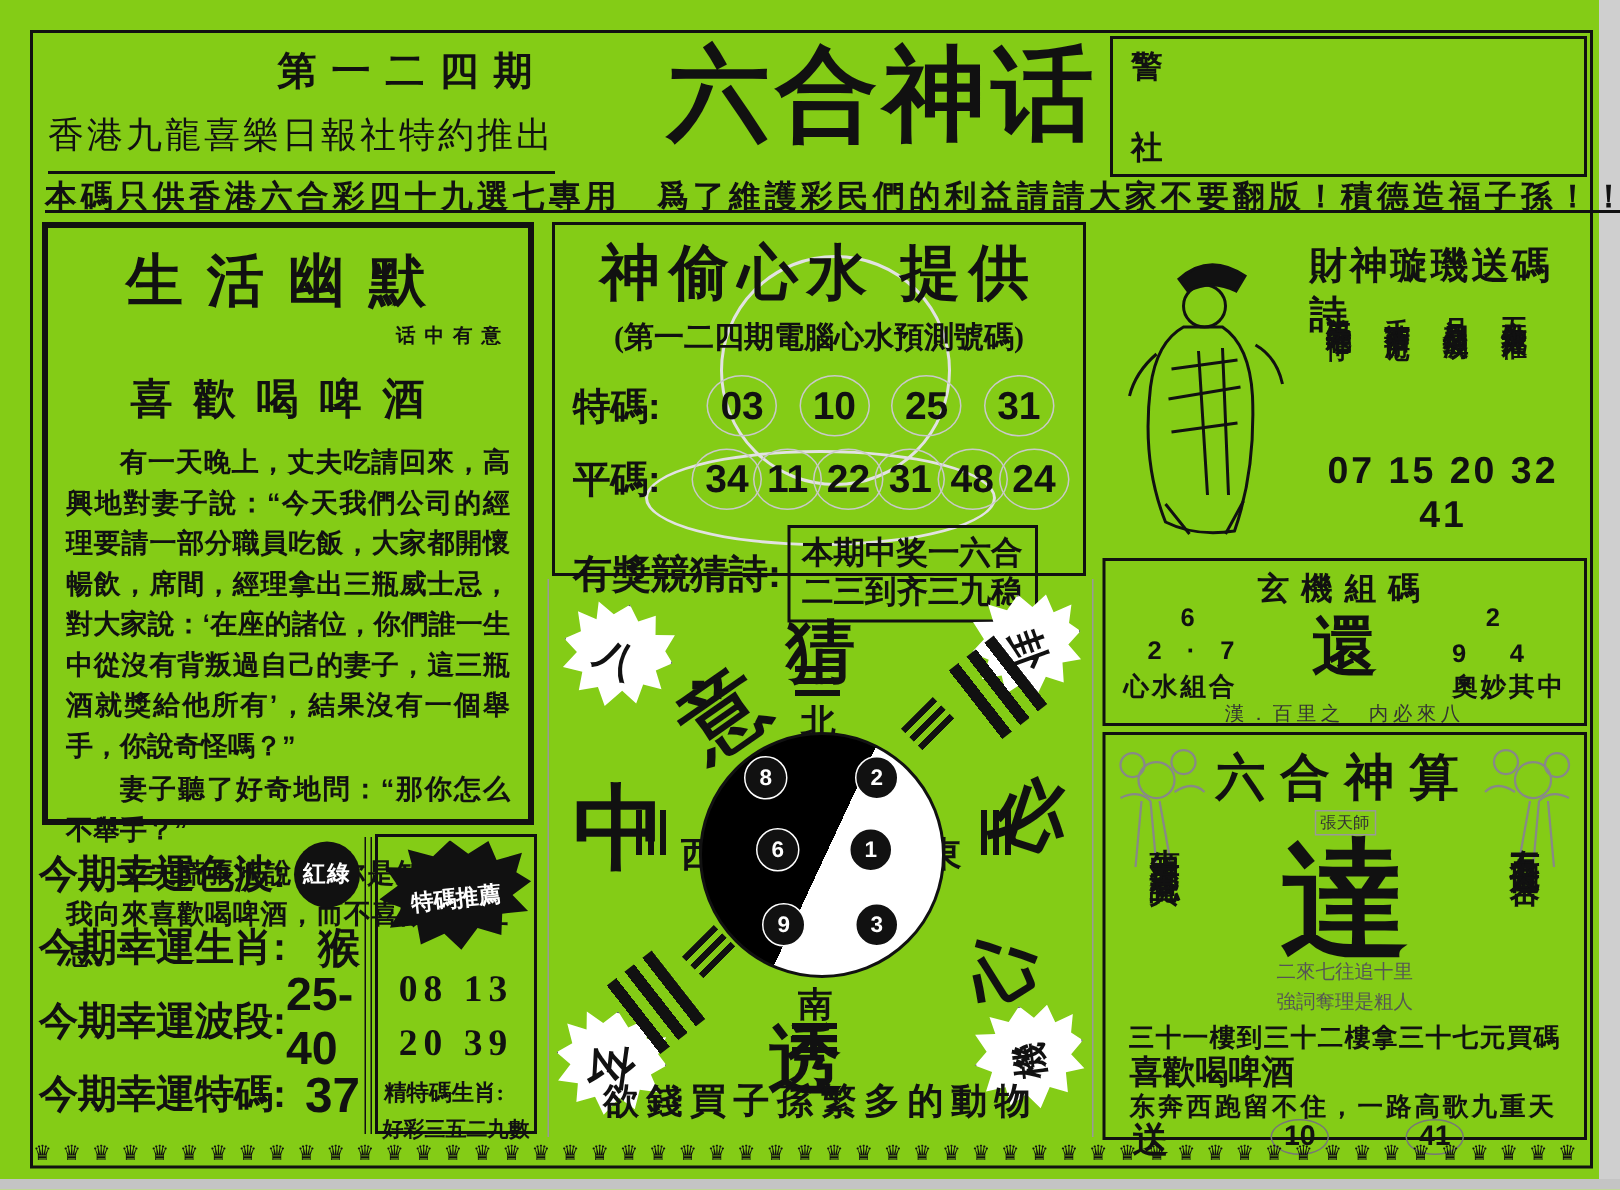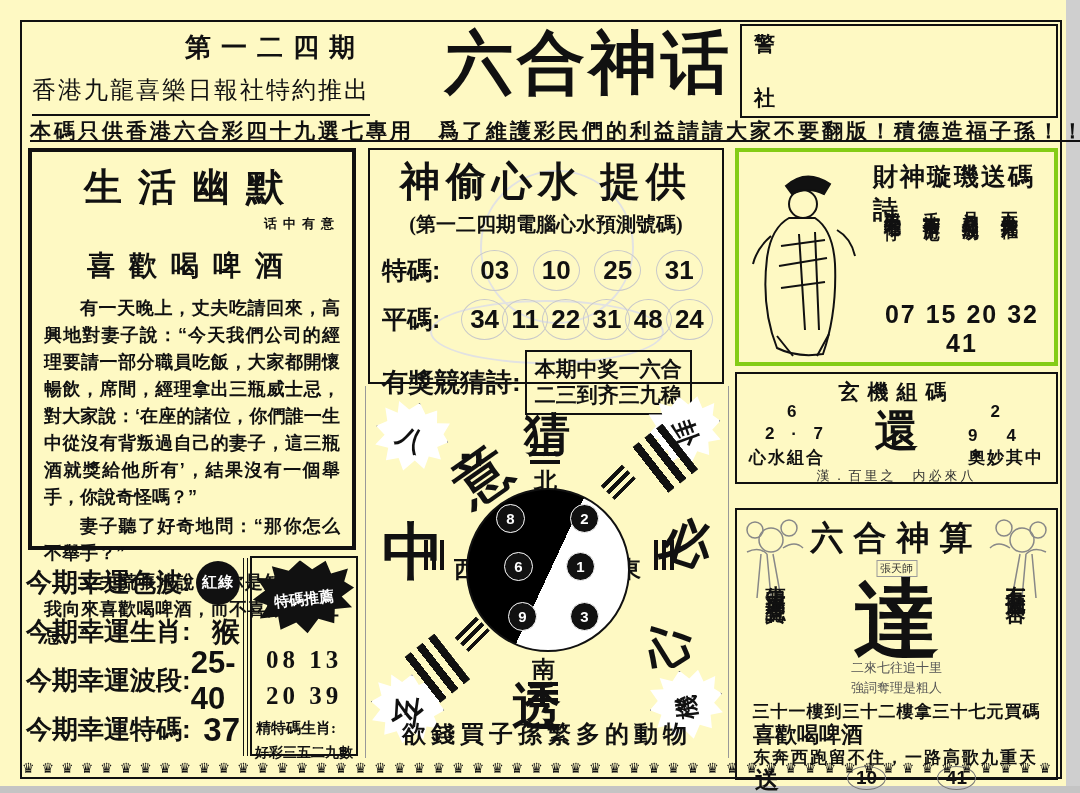--- a/index.html
+++ b/index.html
@@ -1,16 +1,16 @@
 <!DOCTYPE html>
 <html><head>
 <meta charset="utf-8">
 <style>
   html,body{margin:0;padding:0;background:#e9e9e9;}
-  .page{position:relative;width:1080px;height:793px;background:#fef9c3;overflow:hidden;
+  .page{position:relative;width:1080px;height:793px;background:#84cc16;overflow:hidden;
         font-family:"Liberation Sans","DejaVu Sans",sans-serif;color:#111;}
   .scan-edge-r{position:absolute;right:0;top:0;width:14px;height:100%;background:#cfcfcf;}
   .scan-edge-b{position:absolute;left:0;bottom:0;width:100%;height:7px;background:#c4c4c4;}
   .frame{position:absolute;left:20px;top:20px;width:1038px;height:755px;border:2px solid #111;}
   .serif{font-family:"Liberation Serif","DejaVu Serif",serif;}
   .abs{position:absolute;}
 
   
   .issue{left:185px;top:30px;font-size:26px;font-weight:bold;letter-spacing:10px;}
   .publisher{left:32px;top:74px;font-size:24px;font-weight:normal;letter-spacing:2px;
@@ -90,21 +90,21 @@
   .vcol{writing-mode:vertical-rl;font-size:17px;font-weight:bold;letter-spacing:2px;}
   .caishen-nums{position:absolute;left:128px;bottom:4px;width:190px;text-align:center;font-size:25px;
                 font-weight:900;letter-spacing:2px;}
   .xuanji-box{left:735px;top:372px;width:323px;height:112px;border:2px solid #111;box-sizing:border-box;}
   .xj-title{text-align:center;font-size:21px;font-weight:900;letter-spacing:8px;margin-top:4px;}
   .xj-num{position:absolute;font-size:17px;font-weight:bold;letter-spacing:6px;}
   .xj-center{position:absolute;left:0;top:28px;width:100%;text-align:center;font-size:44px;font-weight:900;}
   .xj-label{position:absolute;top:72px;font-size:17px;font-weight:bold;letter-spacing:2px;}
   .xj-bottom{position:absolute;left:0;top:93px;width:100%;text-align:center;font-size:13px;color:#333;
              letter-spacing:3px;}
-  .shensuan-box{left:735px;top:508px;width:323px;height:272px;border:2px solid #111;box-sizing:border-box;}
+  .shensuan-box{left:735px;top:488px;width:323px;height:272px;border:2px solid #111;box-sizing:border-box;}
   .ss-title{position:absolute;left:0;top:6px;width:100%;text-align:center;font-size:33px;font-weight:900;
             letter-spacing:10px;}
   .ss-seal{position:absolute;left:50%;top:50px;transform:translateX(-50%);font-size:11px;color:#333;
            border:1px solid #999;padding:0 3px;}
   .ss-big{position:absolute;left:50%;top:52px;transform:translateX(-50%);font-size:86px;font-weight:900;}
   .ss-vleft{position:absolute;left:26px;top:60px;writing-mode:vertical-rl;font-size:20px;font-weight:900;
             letter-spacing:3px;}
   .ss-vright{position:absolute;right:26px;top:60px;writing-mode:vertical-rl;font-size:20px;font-weight:900;
              letter-spacing:3px;}
   .ss-faint{position:absolute;left:50%;top:148px;transform:translateX(-50%);font-size:13px;color:#555;

